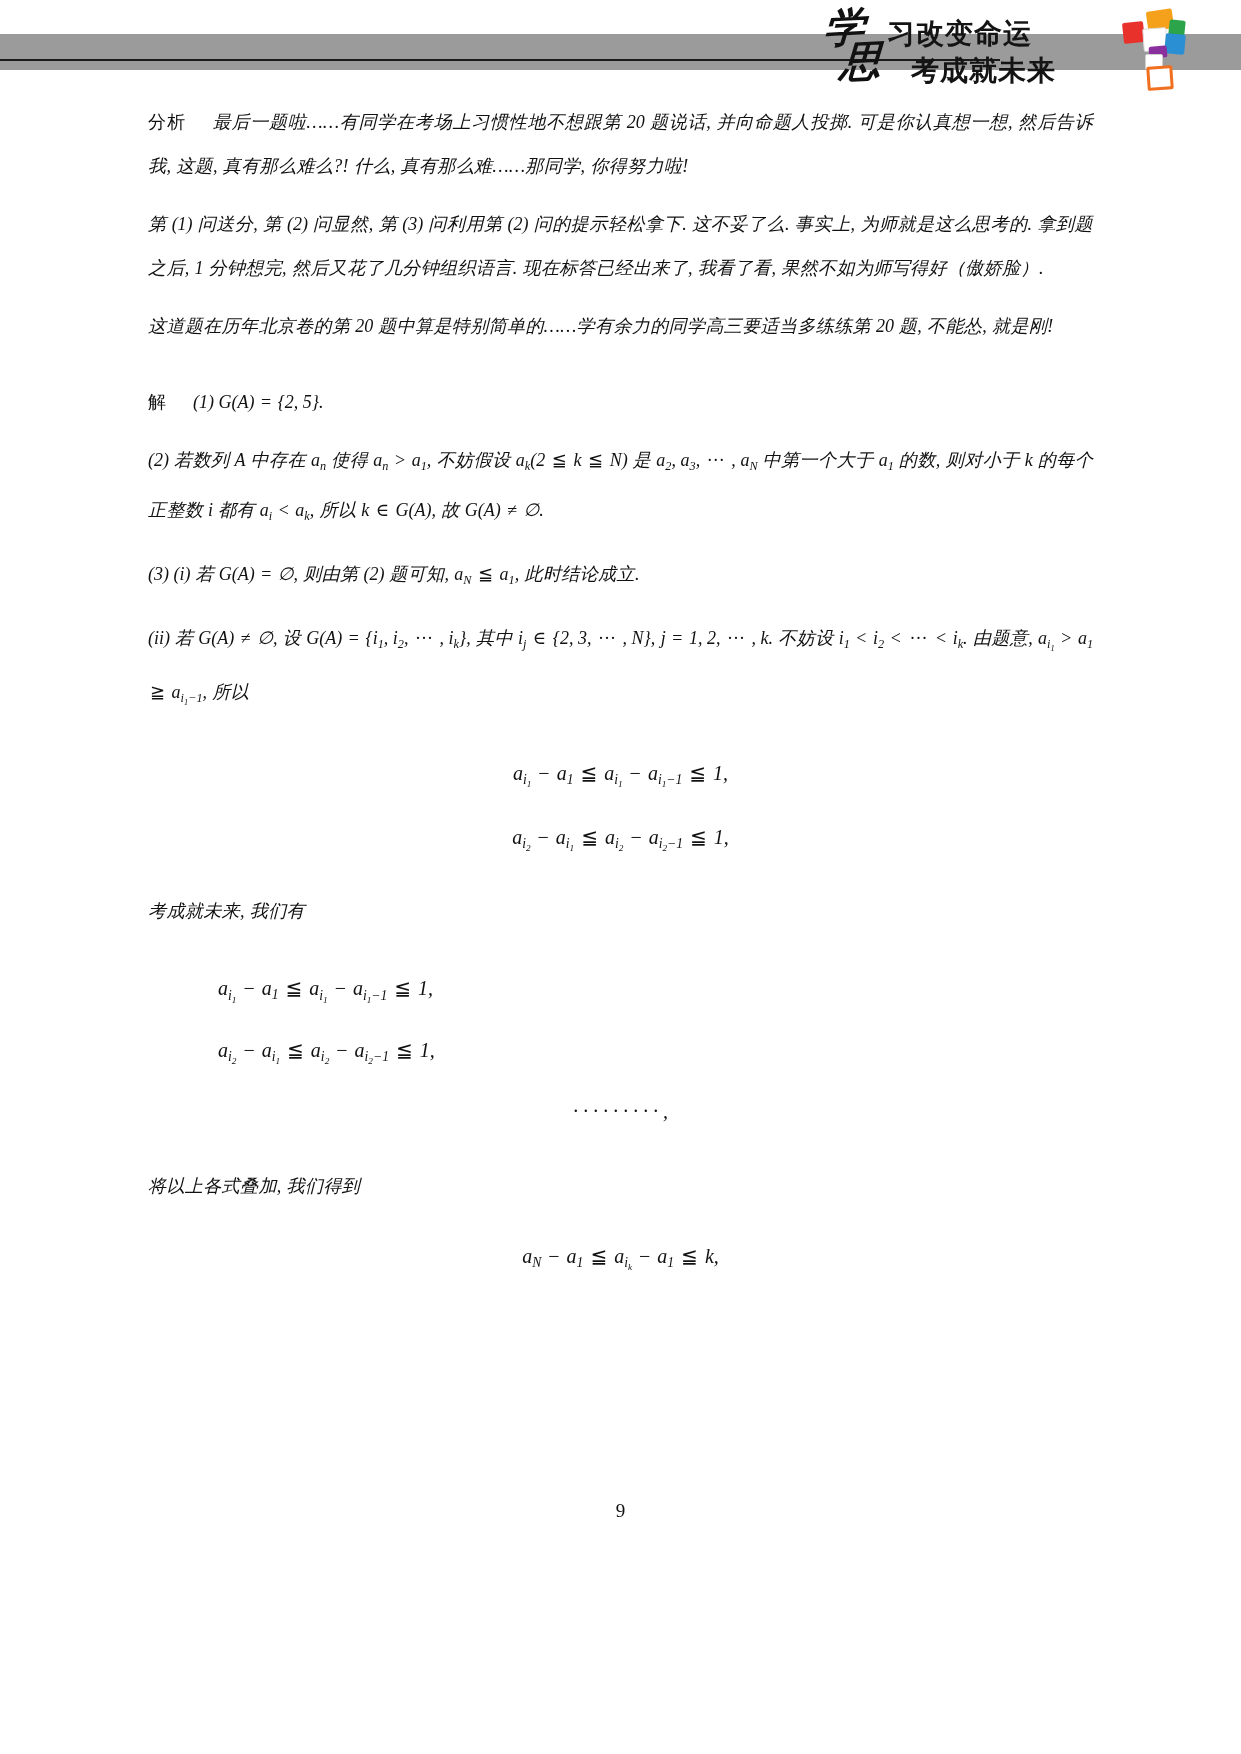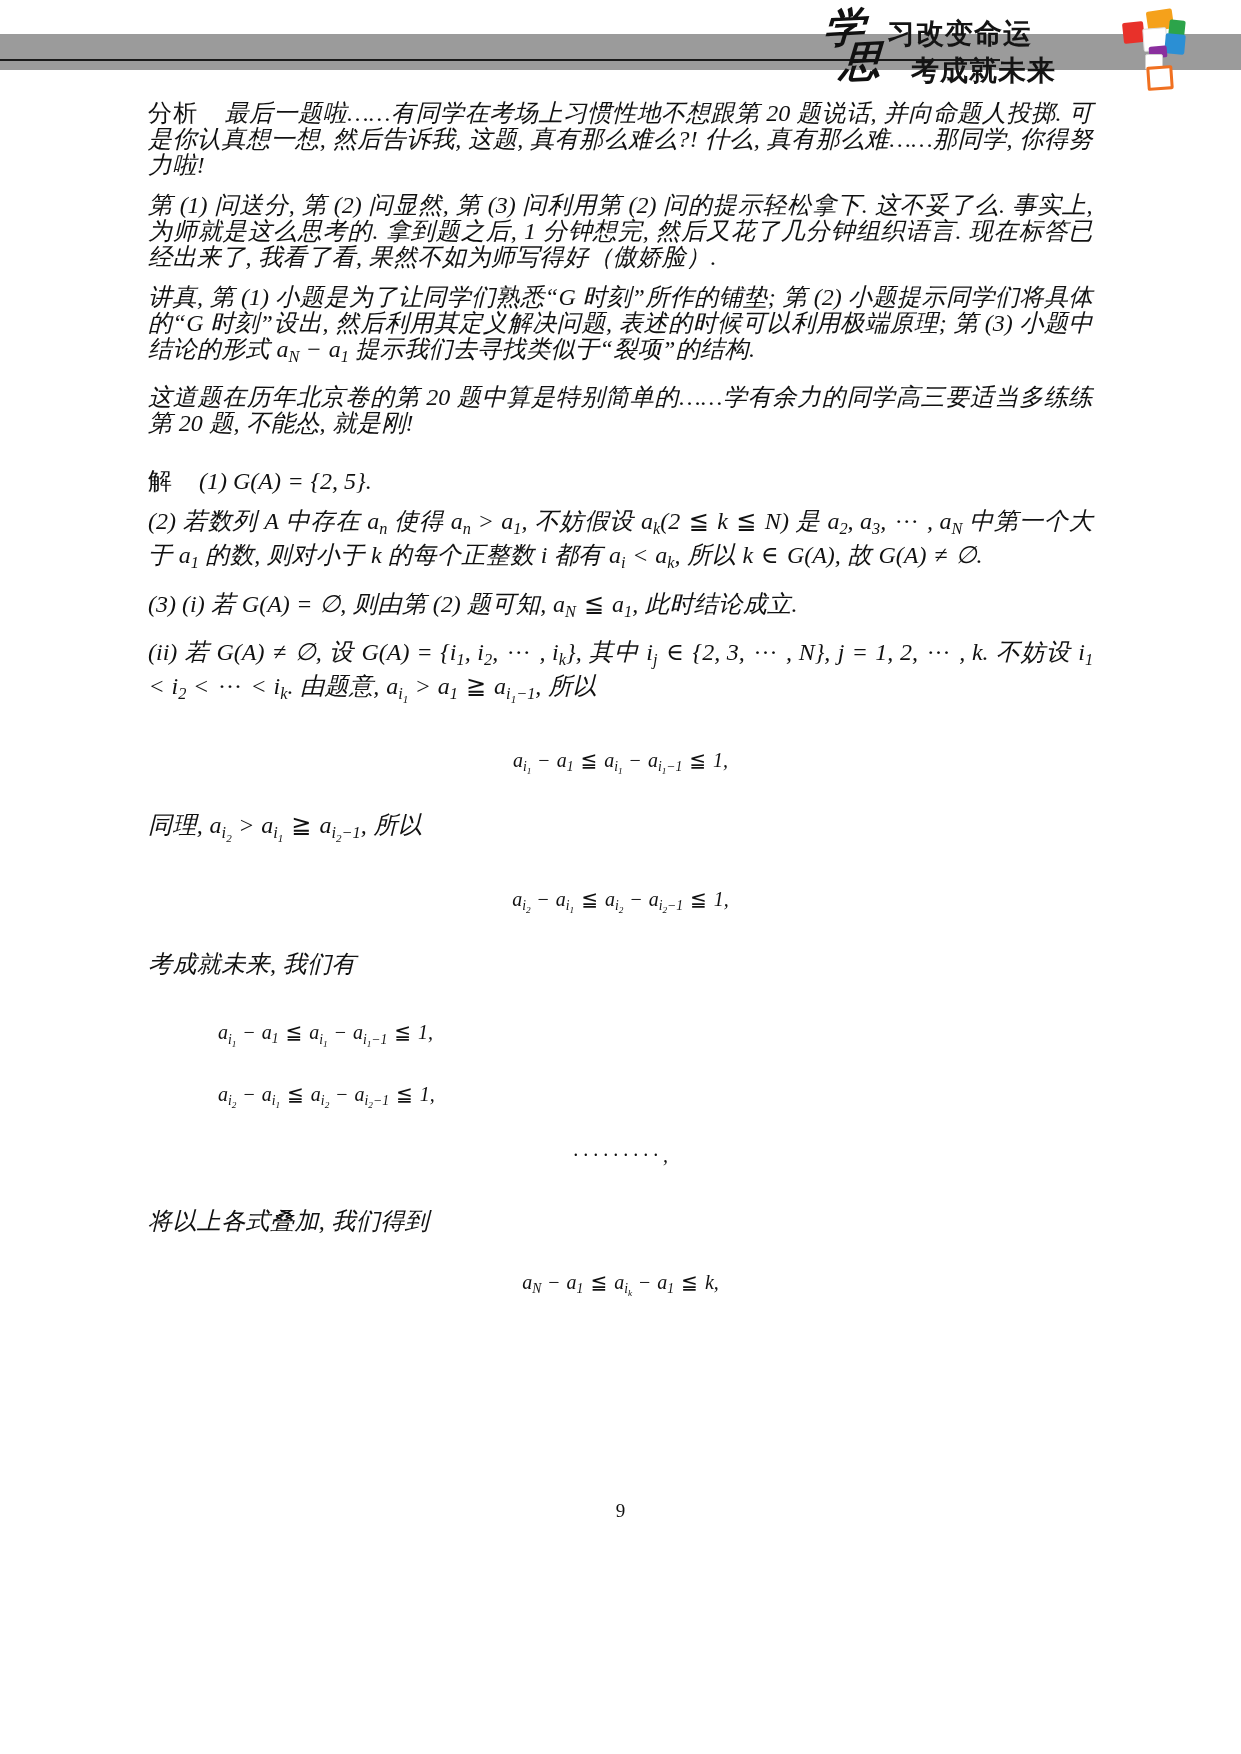--- a/index.html
+++ b/index.html
@@ -83,22 +83,22 @@
 
   
   .page {
     position: absolute;
     left: 148px;
     top: 100px;
     width: 945px;
   }
 
   .para {
-    font-size: 24px;
-    line-height: 26px;
+    font-size: 18px;
+    line-height: 44px;
     text-align: justify;
     text-justify: inter-character;
     margin: 0 0 14px 0;
     font-style: italic;
     letter-spacing: 0.4px;
   }
 
   .lead {
     font-style: normal;
     font-weight: 400;
@@ -184,39 +184,37 @@
     </div>
   </div>
 </div>
 
 <div class="page">
 
   <p class="para"><span class="lead">分析</span><span>最后一题啦……有同学在考场上习惯性地不想跟第 <span class="math">20</span> 题说话, 并向命题人投掷. 可是你认真想一想, 然后告诉我, 这题, 真有那么难么?! 什么, 真有那么难……那同学, 你得努力啦!</span></p>
 
   <p class="para">第 <span class="math">(1)</span> 问送分, 第 <span class="math">(2)</span> 问显然, 第 <span class="math">(3)</span> 问利用第 <span class="math">(2)</span> 问的提示轻松拿下. 这不妥了么. 事实上, 为师就是这么思考的. 拿到题之后, <span class="math">1</span> 分钟想完, 然后又花了几分钟组织语言. 现在标答已经出来了, 我看了看, 果然不如为师写得好（傲娇脸）.</p>
 
-  <p class="para">讲真, 第 <span class="math">(1)</span> 小题是为了让同学们熟悉“<span class="math">G</span> 时刻”所作的铺垫; 第 <span class="math">(2)</span> 小题提示同学们将具体的“<span class="math">G</span> 时刻”设出, 然后利用其定义解决问题, 表述的时候可以利用极端原理; 第 <span class="math">(3)</span> 小题中结论的形式 <span class="math">a<sub>N</sub> <span class="op">−</span> a<sub>1</sub></span> 提示我们去寻找类似于“裂项”的结构.</p>
 
   <p class="para">这道题在历年北京卷的第 <span class="math">20</span> 题中算是特别简单的……学有余力的同学高三要适当多练练第 <span class="math">20</span> 题, 不能怂, 就是刚!</p>
 
   <div class="spacer-sm"></div>
 
   <p class="para"><span class="lead">解</span><span class="math">(1) G(A) <span class="op">=</span> {2, 5}.</span></p>
 
   <p class="para"><span class="math">(2)</span> 若数列 <span class="math">A</span> 中存在 <span class="math">a<sub>n</sub></span> 使得 <span class="math">a<sub>n</sub> <span class="op">&gt;</span> a<sub>1</sub></span>, 不妨假设 <span class="math">a<sub>k</sub>(2 <span class="op">≦</span> k <span class="op">≦</span> N)</span> 是 <span class="math">a<sub>2</sub>, a<sub>3</sub>, <span class="op">···</span> , a<sub>N</sub></span> 中第一个大于 <span class="math">a<sub>1</sub></span> 的数, 则对小于 <span class="math">k</span> 的每个正整数 <span class="math">i</span> 都有 <span class="math">a<sub>i</sub> <span class="op">&lt;</span> a<sub>k</sub></span>, 所以 <span class="math">k <span class="op">∈</span> G(A)</span>, 故 <span class="math">G(A) <span class="op">≠</span> ∅</span>.</p>
 
   <p class="para"><span class="math">(3) (i)</span> 若 <span class="math">G(A) <span class="op">=</span> ∅</span>, 则由第 <span class="math">(2)</span> 题可知, <span class="math">a<sub>N</sub> <span class="op">≦</span> a<sub>1</sub></span>, 此时结论成立.</p>
 
   <p class="para"><span class="math">(ii)</span> 若 <span class="math">G(A) <span class="op">≠</span> ∅</span>, 设 <span class="math">G(A) <span class="op">=</span> {i<sub>1</sub>, i<sub>2</sub>, <span class="op">···</span> , i<sub>k</sub>}</span>, 其中 <span class="math">i<sub>j</sub> <span class="op">∈</span> {2, 3, <span class="op">···</span> , N}</span>, <span class="math">j <span class="op">=</span> 1, 2, <span class="op">···</span> , k</span>. 不妨设 <span class="math">i<sub>1</sub> <span class="op">&lt;</span> i<sub>2</sub> <span class="op">&lt;</span> <span class="op">···</span> <span class="op">&lt;</span> i<sub>k</sub></span>. 由题意, <span class="math">a<sub>i<sub>1</sub></sub> <span class="op">&gt;</span> a<sub>1</sub> <span class="op">≧</span> a<sub>i<sub>1</sub>−1</sub></span>, 所以</p>
 
   <div class="display">
     <span class="math">a<sub>i<sub>1</sub></sub> <span class="op">−</span> a<sub>1</sub> <span class="op">≦</span> a<sub>i<sub>1</sub></sub> <span class="op">−</span> a<sub>i<sub>1</sub>−1</sub> <span class="op">≦</span> 1,</span>
   </div>
 
-  <p class="para">同理, <span class="math">a<sub>i<sub>2</sub></sub> <span class="op">&gt;</span> a<sub>i<sub>1</sub></sub> <span class="op">≧</span> a<sub>i<sub>2</sub>−1</sub></span>, 所以</p>
 
   <div class="display">
     <span class="math">a<sub>i<sub>2</sub></sub> <span class="op">−</span> a<sub>i<sub>1</sub></sub> <span class="op">≦</span> a<sub>i<sub>2</sub></sub> <span class="op">−</span> a<sub>i<sub>2</sub>−1</sub> <span class="op">≦</span> 1,</span>
   </div>
 
   <p class="para">考成就未来, 我们有</p>
 
   <div class="display-block">
     <div class="display-row">
       <span class="math">a<sub>i<sub>1</sub></sub> <span class="op">−</span> a<sub>1</sub> <span class="op">≦</span> a<sub>i<sub>1</sub></sub> <span class="op">−</span> a<sub>i<sub>1</sub>−1</sub> <span class="op">≦</span> 1,</span>

